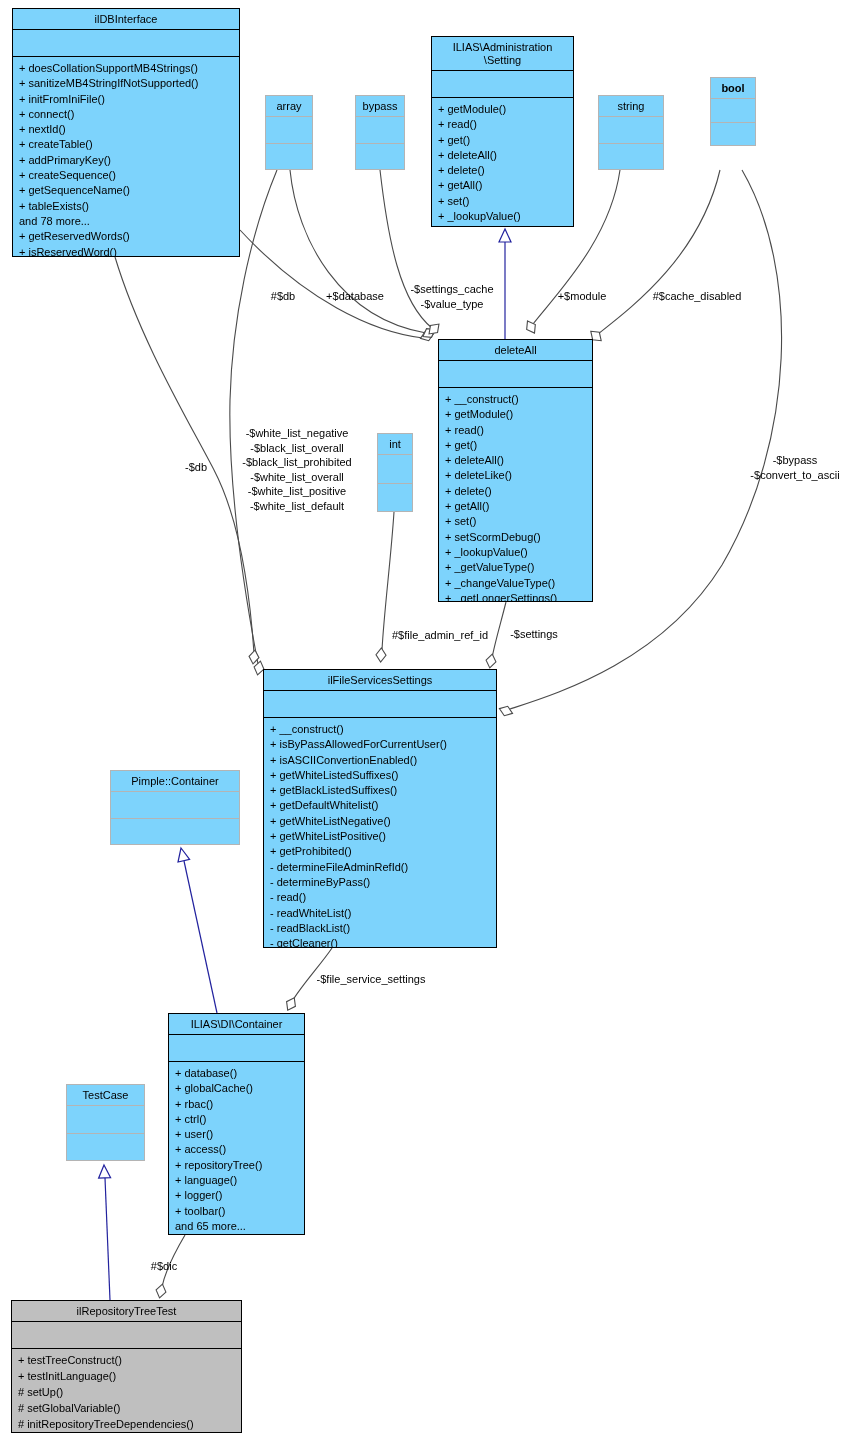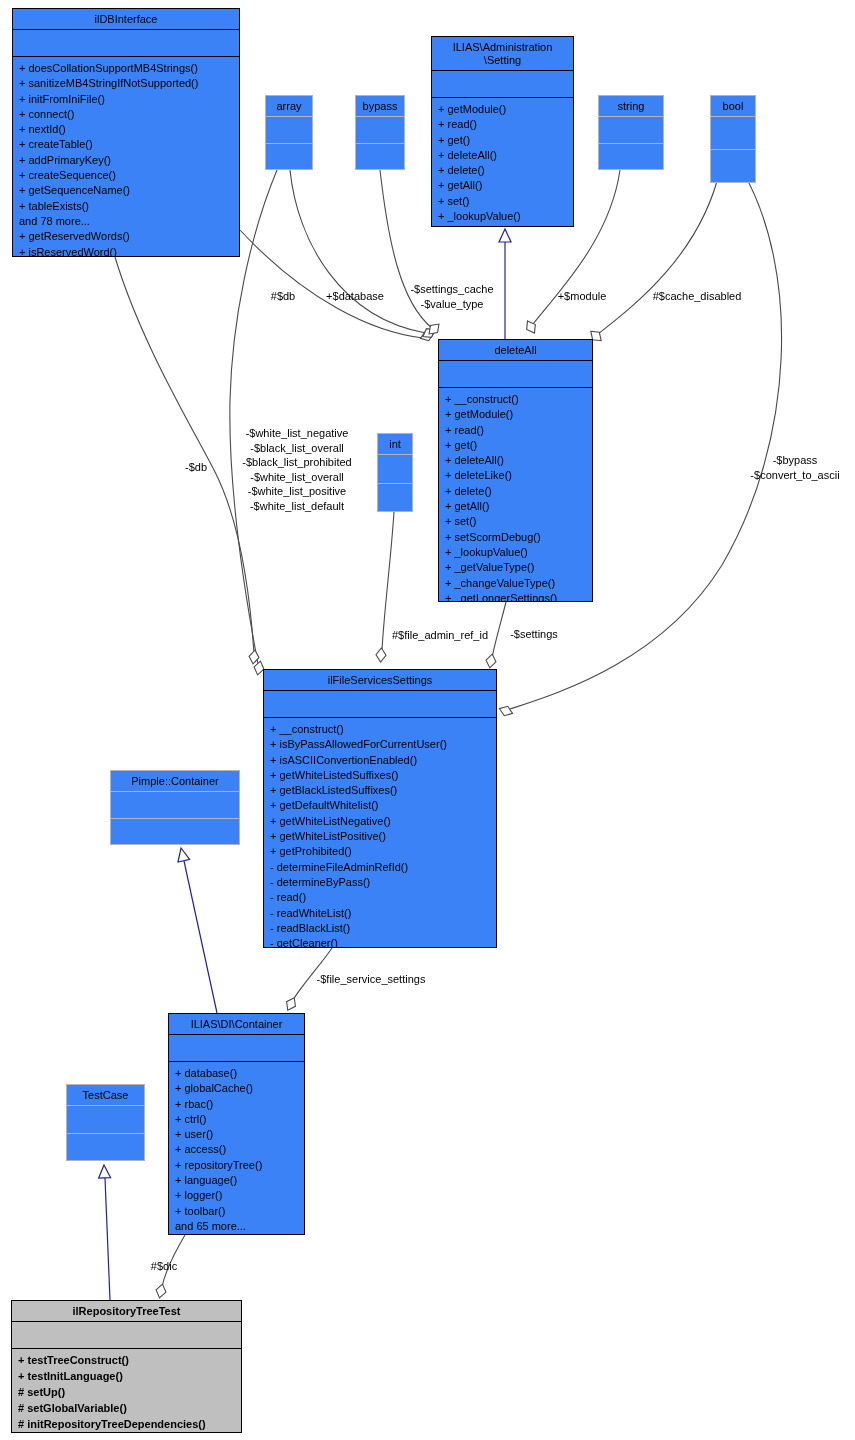--- a/index.html
+++ b/index.html
@@ -3,21 +3,21 @@
 <meta charset="utf-8">
 <style>
   html,body{margin:0;padding:0;background:#ffffff;}
   body{position:relative;width:855px;height:1440px;overflow:hidden;
        font-family:"Liberation Sans",sans-serif;color:#000;}
   svg.edges{position:absolute;left:0;top:0;pointer-events:none;}
   .edge{fill:none;stroke:var(--edge,#4a4a4a);stroke-width:1.1;}
   .inherit{fill:none;stroke:var(--inherit,#22229e);stroke-width:1.2;}
   .diamond{fill:#ffffff;stroke:var(--edge,#4a4a4a);stroke-width:1.1;}
   .tri{fill:#ffffff;stroke:var(--inherit,#22229e);stroke-width:1.2;}
-  .box{position:absolute;background:#3b82f6;border:1px solid #000;box-sizing:border-box;
+  .box{position:absolute;background:#7dd3fc;border:1px solid #000;box-sizing:border-box;
        display:flex;flex-direction:column;font-size:11px;line-height:13px;}
   .box .title{text-align:center;border-bottom:1px solid #000;padding:4px 3px 3px;white-space:pre-line;}
   .box .attrs{height:26px;border-bottom:1px solid #000;flex:0 0 auto;}
   .box .methods{flex:1;padding:4px 3px 0 6px;white-space:pre;line-height:15.3px;overflow:hidden;}
   .box.external{border-color:#b4b4b4;}
   .box.external .title{border-color:#b4b4b4;}
   .box.external .sec{flex:1;}
   .box.external .sec + .sec{border-top:1px solid #b4b4b4;}
   .box.highlight{background:var(--hifill,#bfbfbf);}
   .box.highlight .methods{line-height:15.9px;}
@@ -112,21 +112,21 @@
   <div class="sec"></div>
   <div class="sec"></div>
 </div>
 
 <div class="box external" style="left:598px;top:95px;width:66px;height:75px;">
   <div class="title">string</div>
   <div class="sec"></div>
   <div class="sec"></div>
 </div>
 
-<div class="box external" style="left:710px;top:95px;width:46px;height:88px;">
+<div class="box external" style="left:710px;top:77px;width:46px;height:69px;font-weight:bold;">
   <div class="title">bool</div>
   <div class="sec"></div>
   <div class="sec"></div>
 </div>
 
 <div class="box" style="left:438px;top:339px;width:155px;height:263px;">
   <div class="title">deleteAll</div>
   <div class="attrs"></div>
   <div class="methods">+ __construct()
 + getModule()
@@ -191,21 +191,21 @@
 + toolbar()
 and 65 more...</div>
 </div>
 
 <div class="box external" style="left:66px;top:1084px;width:79px;height:77px;">
   <div class="title">TestCase</div>
   <div class="sec"></div>
   <div class="sec"></div>
 </div>
 
-<div class="box highlight" style="left:11px;top:1300px;width:231px;height:133px;font-weight:bold;">
+<div class="box highlight" style="left:11px;top:1300px;width:231px;height:133px;">
   <div class="title">ilRepositoryTreeTest</div>
   <div class="attrs"></div>
   <div class="methods">+ testTreeConstruct()
 + testInitLanguage()
 # setUp()
 # setGlobalVariable()
 # initRepositoryTreeDependencies()</div>
 </div>
 
 <span class="elabel" style="left:283px;top:289px;">#$db</span>

